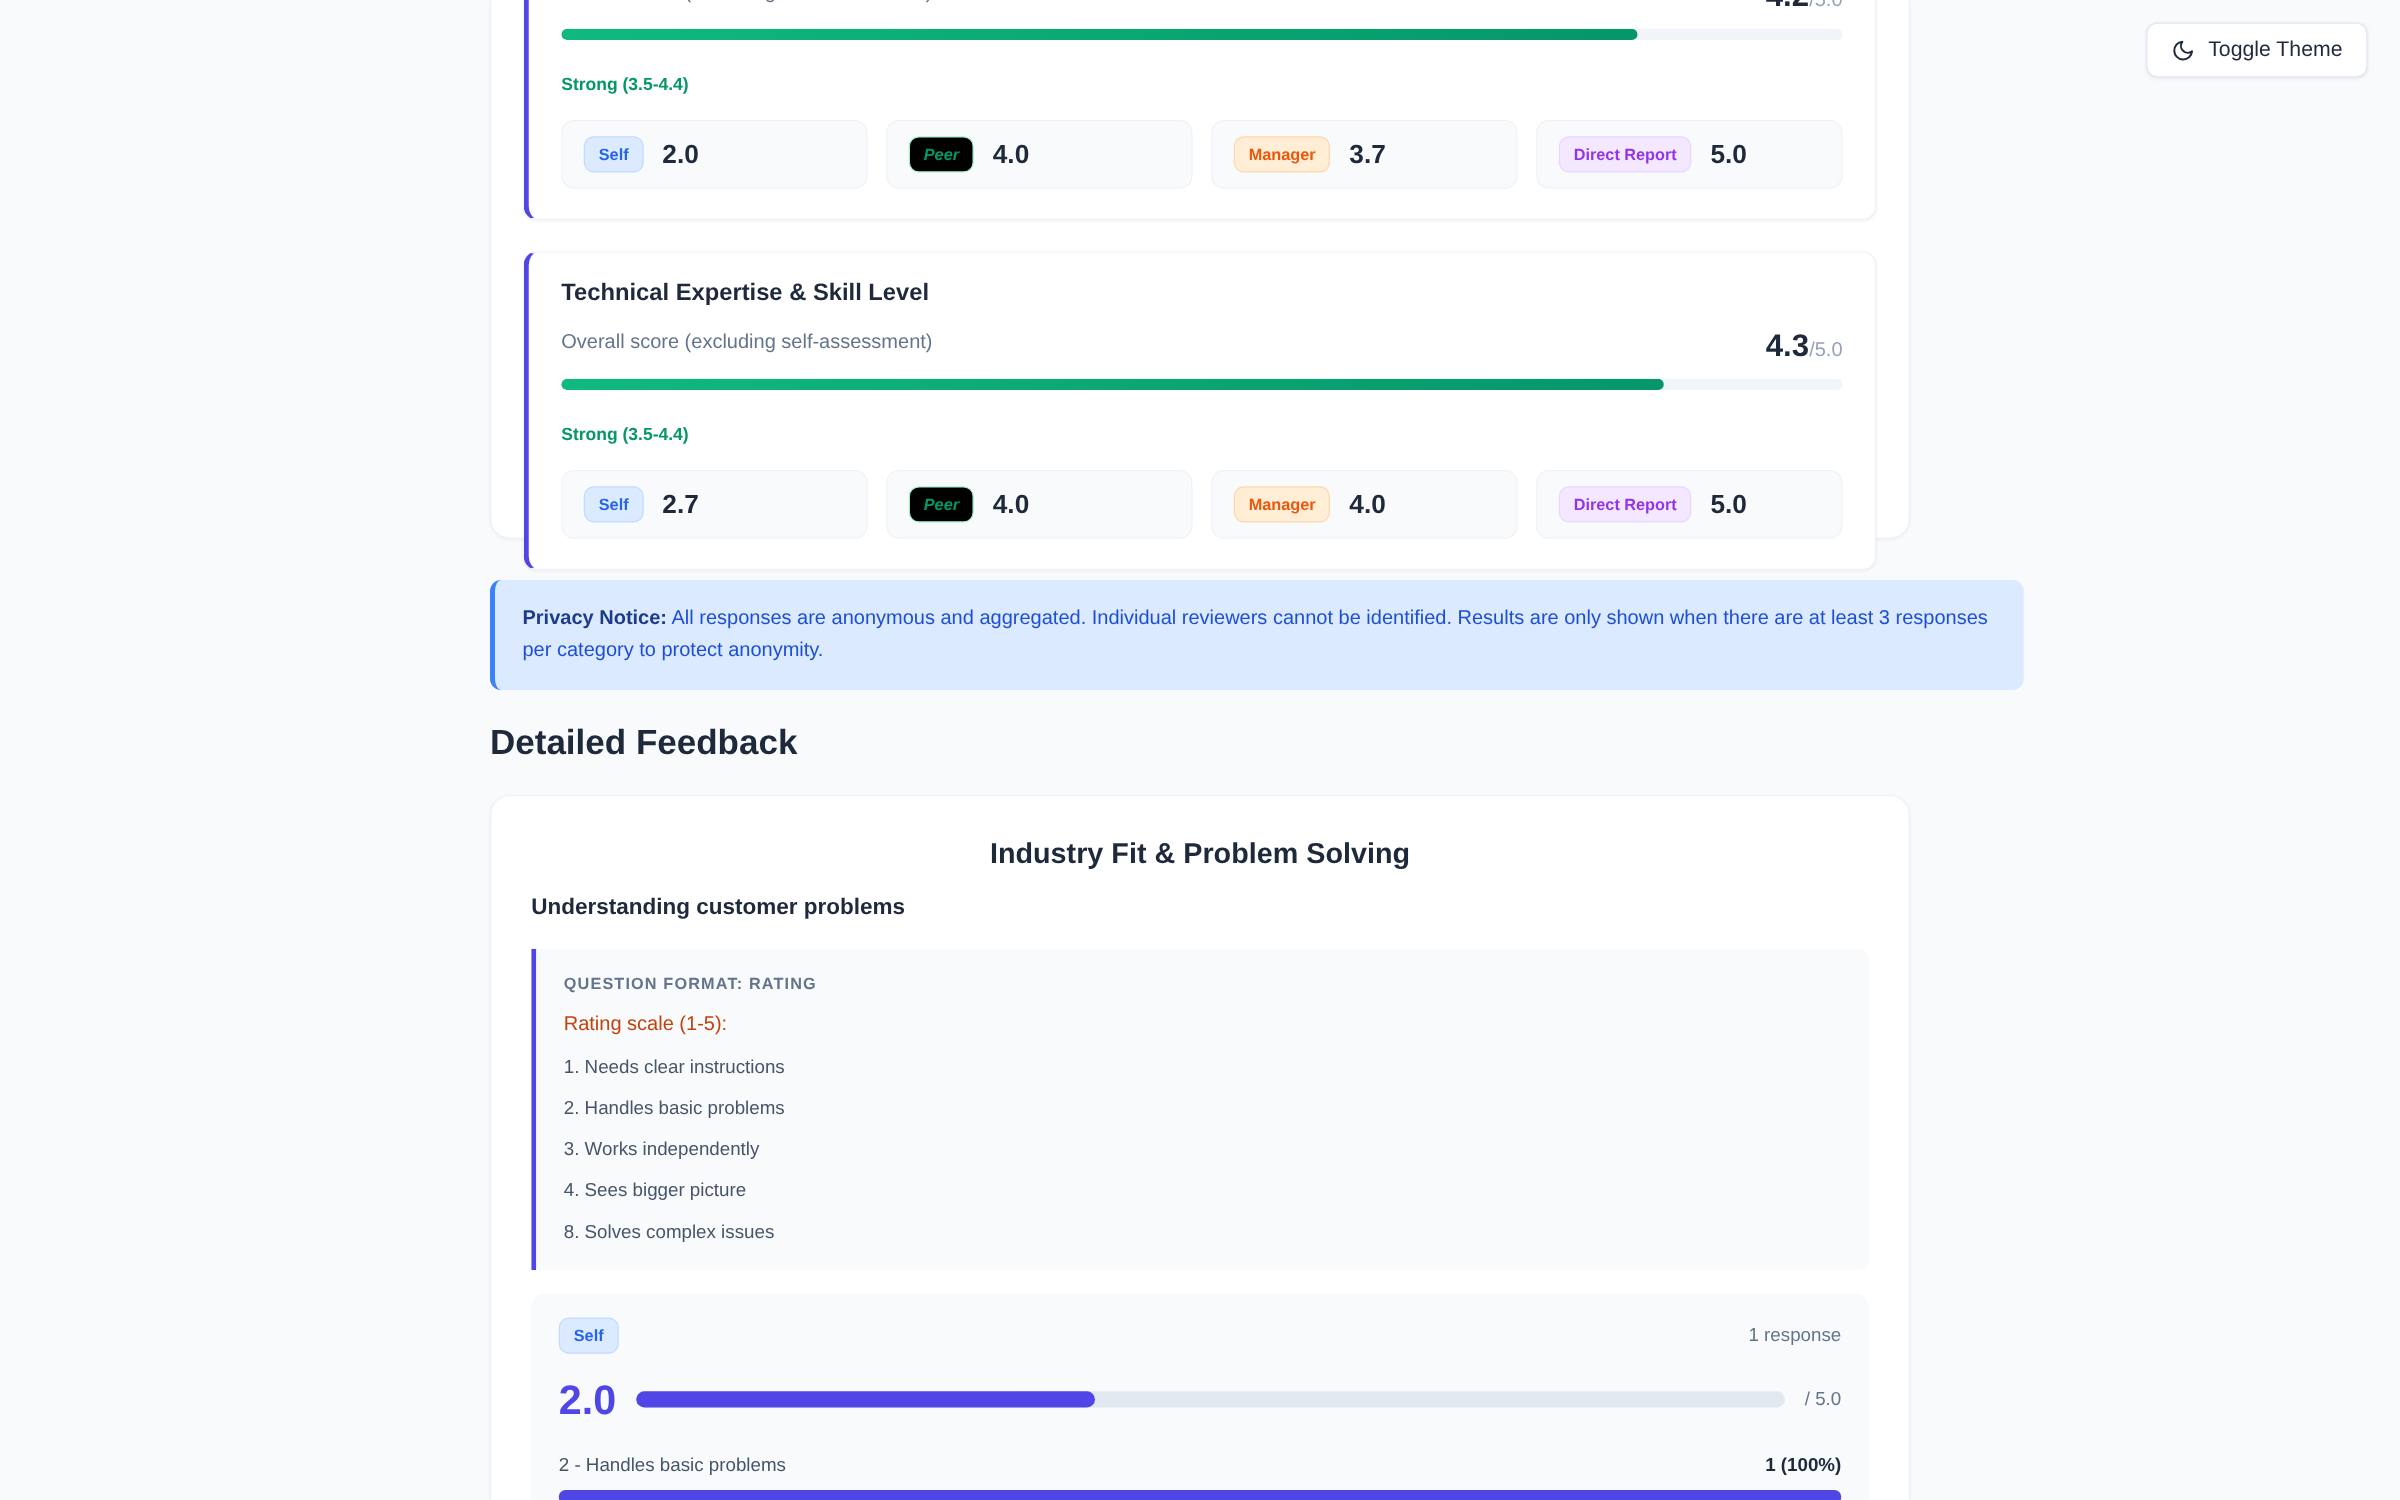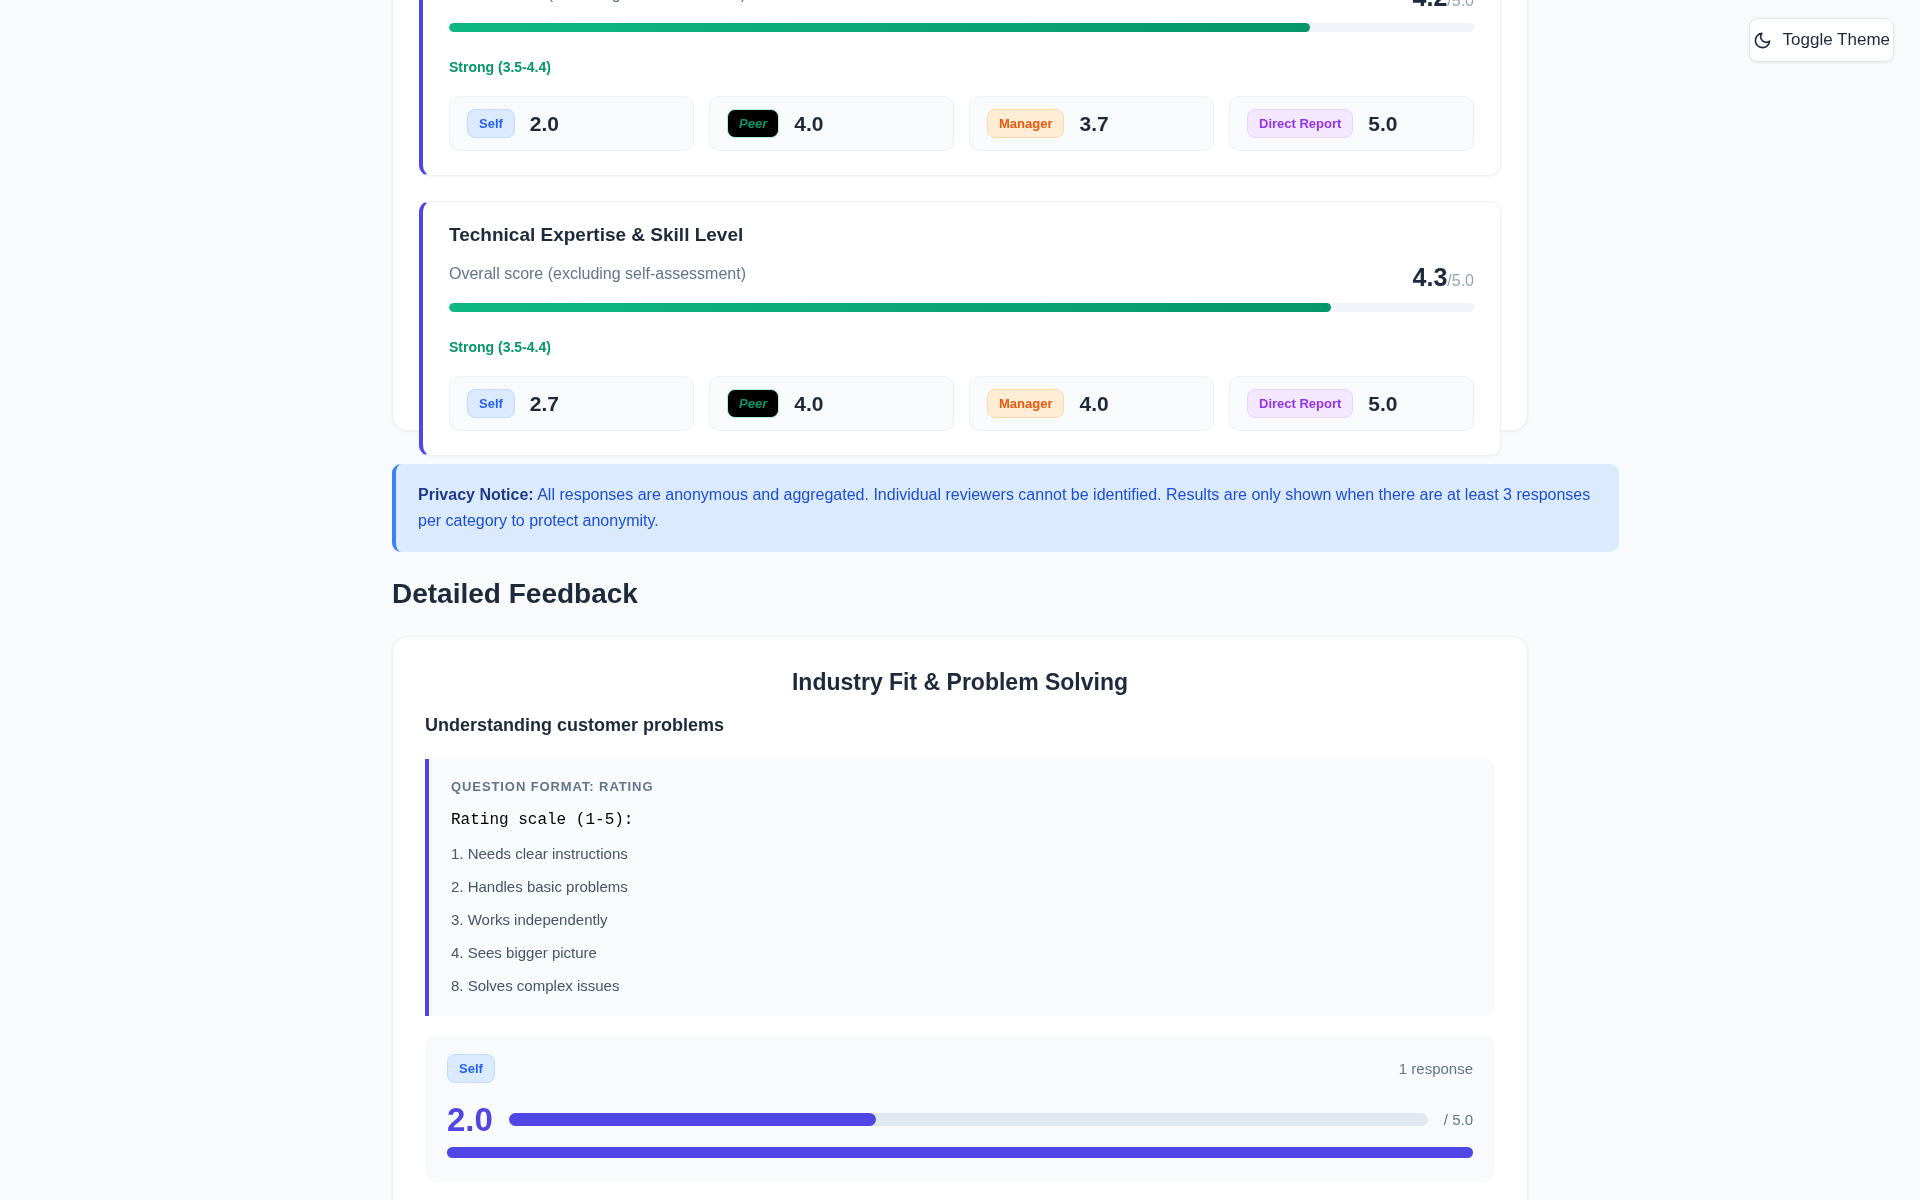--- a/index.html
+++ b/index.html
@@ -9,21 +9,21 @@
     font-family:"Liberation Sans", sans-serif;
     color:#1e293b;
     overflow:hidden;
   }
 
   
   .theme-toggle{
     position:absolute; top:18px; right:26px;
     display:flex; align-items:center; gap:11px;
     background:#ffffff; border:1px solid #e2e8f0;
-    border-radius:9px; padding:11px 3px;
+    border-radius:9px; padding:11px 19px;
     box-shadow:0 1px 3px rgba(15,23,42,.07);
     cursor:pointer; z-index:50;
   }
   .theme-toggle .label{ font-size:17px; color:#1e293b; }
   .moon{ width:19px; height:19px; display:block; }
 
   
   .page{ position:absolute; inset:0; }
 
   
@@ -117,21 +117,21 @@
     margin-top:23px;
     background:#f8fafc;
     border-left:4px solid #4f46e5;
     border-radius:0 9px 9px 0;
     padding:20px 22px 22px;
   }
   .format-label{
     font-size:13px; font-weight:700; letter-spacing:.07em;
     text-transform:uppercase; color:#64748b;
   }
-  .format-head{ margin-top:17px; font-size:16px; color:#000000;font-family:Liberation Mono, monospace; }
+  .format-head{ margin-top:17px; font-size:16px; color:#c2410c; }
   .scale-item{ margin-top:16px; font-size:15px; color:#475569; }
 
   
   .resp-block{
     margin-top:19px;
     background:#f8fafc;
     border-radius:10px;
     padding:19px 22px 24px;
   }
   .resp-head{ display:flex; align-items:center; justify-content:space-between; }
@@ -254,20 +254,24 @@
         <span class="badge self">Self</span>
         <span class="resp-count">1 response</span>
       </div>
       <div class="resp-score">
         <span class="resp-num">2.0</span>
         <span class="resp-track">
           <span class="resp-fill" style="display:block;width:40%"></span>
         </span>
         <span class="resp-den">/ 5.0</span>
       </div>
+      <div class="dist-row">
+        <span class="dist-label">2 - Handles basic problems</span>
+        <span class="dist-count">1 (100%)</span>
+      </div>
       <div class="dist-track">
         <div class="dist-fill" style="width:100%"></div>
       </div>
     </div>
 
   </div>
 
 </div>
 
 </body></html>

